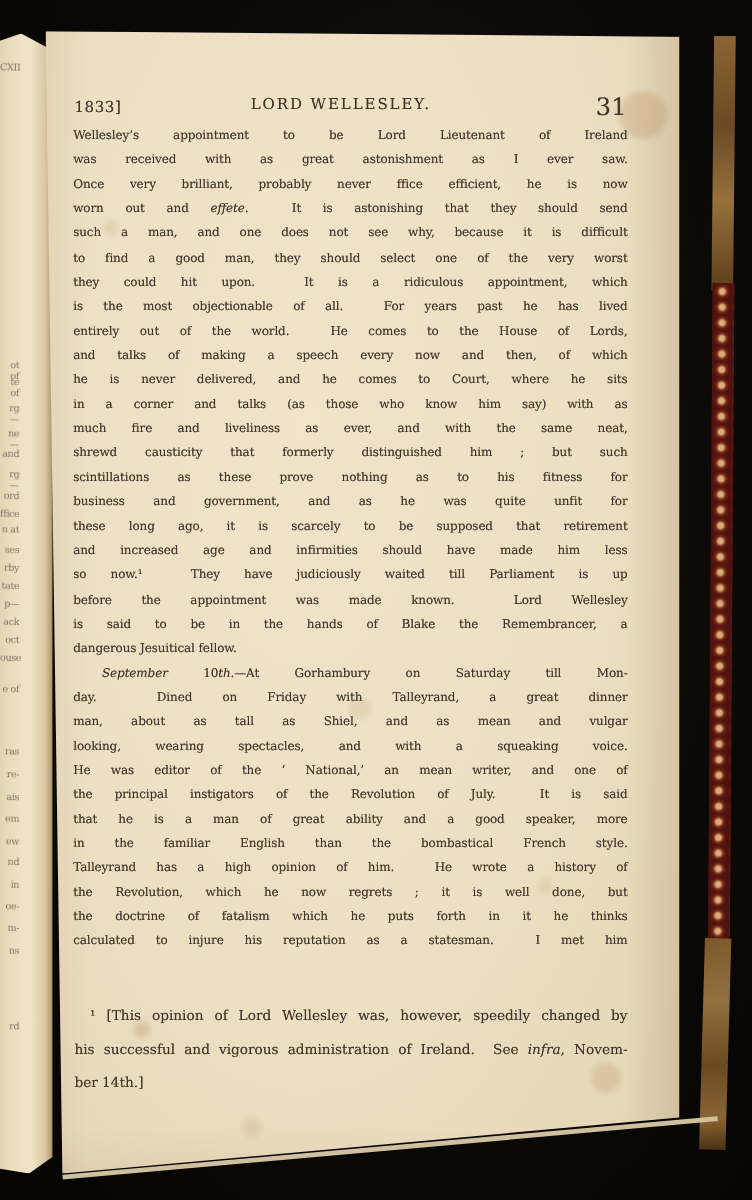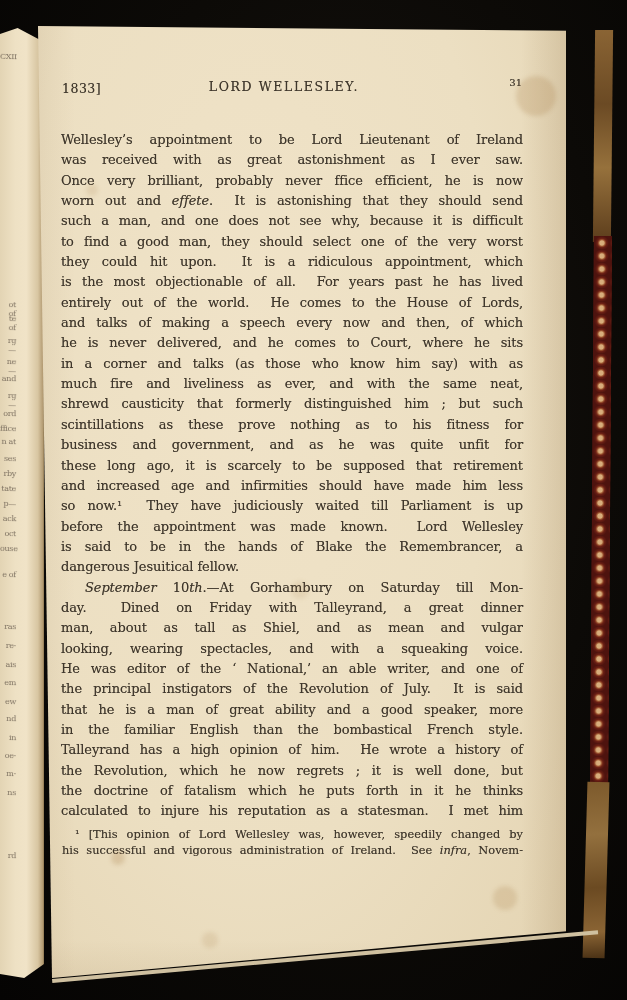--- a/index.html
+++ b/index.html
@@ -54,37 +54,37 @@
   }
   .foxing { position:absolute; border-radius:50%; filter: blur(2px); }
   
   .ink { color:#3e362b; text-shadow: 0 0 .4px rgba(62,54,43,.55); }
   .page-header {
     position:absolute; left:62px; top:79px; width:460px; height:18px;
     font-size:12.5px;
   }
   .header-year  { position:absolute; left:0; top:2px; letter-spacing:.5px; }
   .header-title { position:absolute; left:0; right:16px; text-align:center; letter-spacing:1.6px; }
-  .header-pageno{ position:absolute; right:0; top:-2px; font-size:10px; }
+  .header-pageno{ position:absolute; right:0; top:-2px; font-size:20px; }
   .body-text {
-    position:absolute; left:61px; top:130px; width:462px;
-    font-size:13px;
+    position:absolute; left:61px; top:104px; width:462px;
+    font-size:10px;
   }
   .body-text .text-line {
     height:20.35px; line-height:20.35px;
     text-align:justify; text-align-last:justify;
     letter-spacing:-0.1px;
   }
   .footnote {
     position:absolute; left:62px; top:826px; width:461px;
     font-size:11.4px;
   }
   .footnote .text-line {
     height:16.2px; line-height:16.2px;
-    text-align:justify; text-align-last:justify;
+    text-align:justify; text-align-last:justify;margin-top:12px;
   }
   .text-line.indent > span:first-child, .text-line.indent > i:first-child { padding-left:24px; }
   .footnote .text-line.indent > span:first-child { padding-left:13px; }
   .text-line.par-end { text-align-last:left; }
   .text-line i { font-style:italic; }
 </style>
 </head>
 <body>
 
 <div class="scene">
@@ -154,33 +154,34 @@
         <div class="text-line"><span>these long ago, it is scarcely to be supposed that retirement</span></div>
         <div class="text-line"><span>and increased age and infirmities should have made him less</span></div>
         <div class="text-line"><span>so now.¹&nbsp; They have judiciously waited till Parliament is up</span></div>
         <div class="text-line"><span>before the appointment was made known.&nbsp; Lord Wellesley</span></div>
         <div class="text-line"><span>is said to be in the hands of Blake the Remembrancer, a</span></div>
         <div class="text-line par-end"><span>dangerous Jesuitical fellow.</span></div>
         <div class="text-line indent"><i>September</i><span> 10</span><i>th</i><span>.—At Gorhambury on Saturday till Mon-</span></div>
         <div class="text-line"><span>day.&nbsp; Dined on Friday with Talleyrand, a great dinner</span></div>
         <div class="text-line"><span>man, about as tall as Shiel, and as mean and vulgar</span></div>
         <div class="text-line"><span>looking, wearing spectacles, and with a squeaking voice.</span></div>
-        <div class="text-line"><span>He was editor of the ‘ National,’ an able writer, and one of</span></div>
+        <div class="text-line"><span>He was editor of the ‘ National,’ an mean writer, and one of</span></div>
         <div class="text-line"><span>the principal instigators of the Revolution of July.&nbsp; It is said</span></div>
         <div class="text-line"><span>that he is a man of great ability and a good speaker, more</span></div>
         <div class="text-line"><span>in the familiar English than the bombastical French style.</span></div>
         <div class="text-line"><span>Talleyrand has a high opinion of him.&nbsp; He wrote a history of</span></div>
         <div class="text-line"><span>the Revolution, which he now regrets ; it is well done, but</span></div>
         <div class="text-line"><span>the doctrine of fatalism which he puts forth in it he thinks</span></div>
         <div class="text-line"><span>calculated to injure his reputation as a statesman.&nbsp; I met him</span></div>
       </div>
 
     <div class="footnote ink" id="footnote">
         <div class="text-line indent"><span>¹ [This opinion of Lord Wellesley was, however, speedily changed by</span></div>
         <div class="text-line"><span>his successful and vigorous administration of Ireland.&nbsp; See </span><i>infra</i><span>, Novem-</span></div>
+        <div class="text-line par-end"><span>ber 14th.]</span></div>
       </div>
 
   <div class="foxing" style="left: 516px; top: 76px; height: 40px; width: 40px; background: rgba(150, 100, 40, 0.18);"></div>
       <div class="foxing" style="left: 493px; top: 886px; height: 24px; width: 24px; background: rgba(150, 100, 40, 0.16);"></div>
       <div class="foxing" style="left: 111px; top: 851px; height: 14px; width: 14px; background: rgba(150, 100, 40, 0.2);"></div>
       <div class="foxing" style="left: 86px; top: 184px; height: 12px; width: 12px; background: rgba(150, 100, 40, 0.12);"></div>
       <div class="foxing" style="left: 291px; top: 581px; height: 18px; width: 18px; background: rgba(150, 100, 40, 0.1);"></div>
       <div class="foxing" style="left: 449px; top: 732px; height: 12px; width: 12px; background: rgba(150, 100, 40, 0.1);"></div>
       <div class="foxing" style="left: 202px; top: 932px; height: 16px; width: 16px; background: rgba(150, 100, 40, 0.12);"></div>
     </div>

